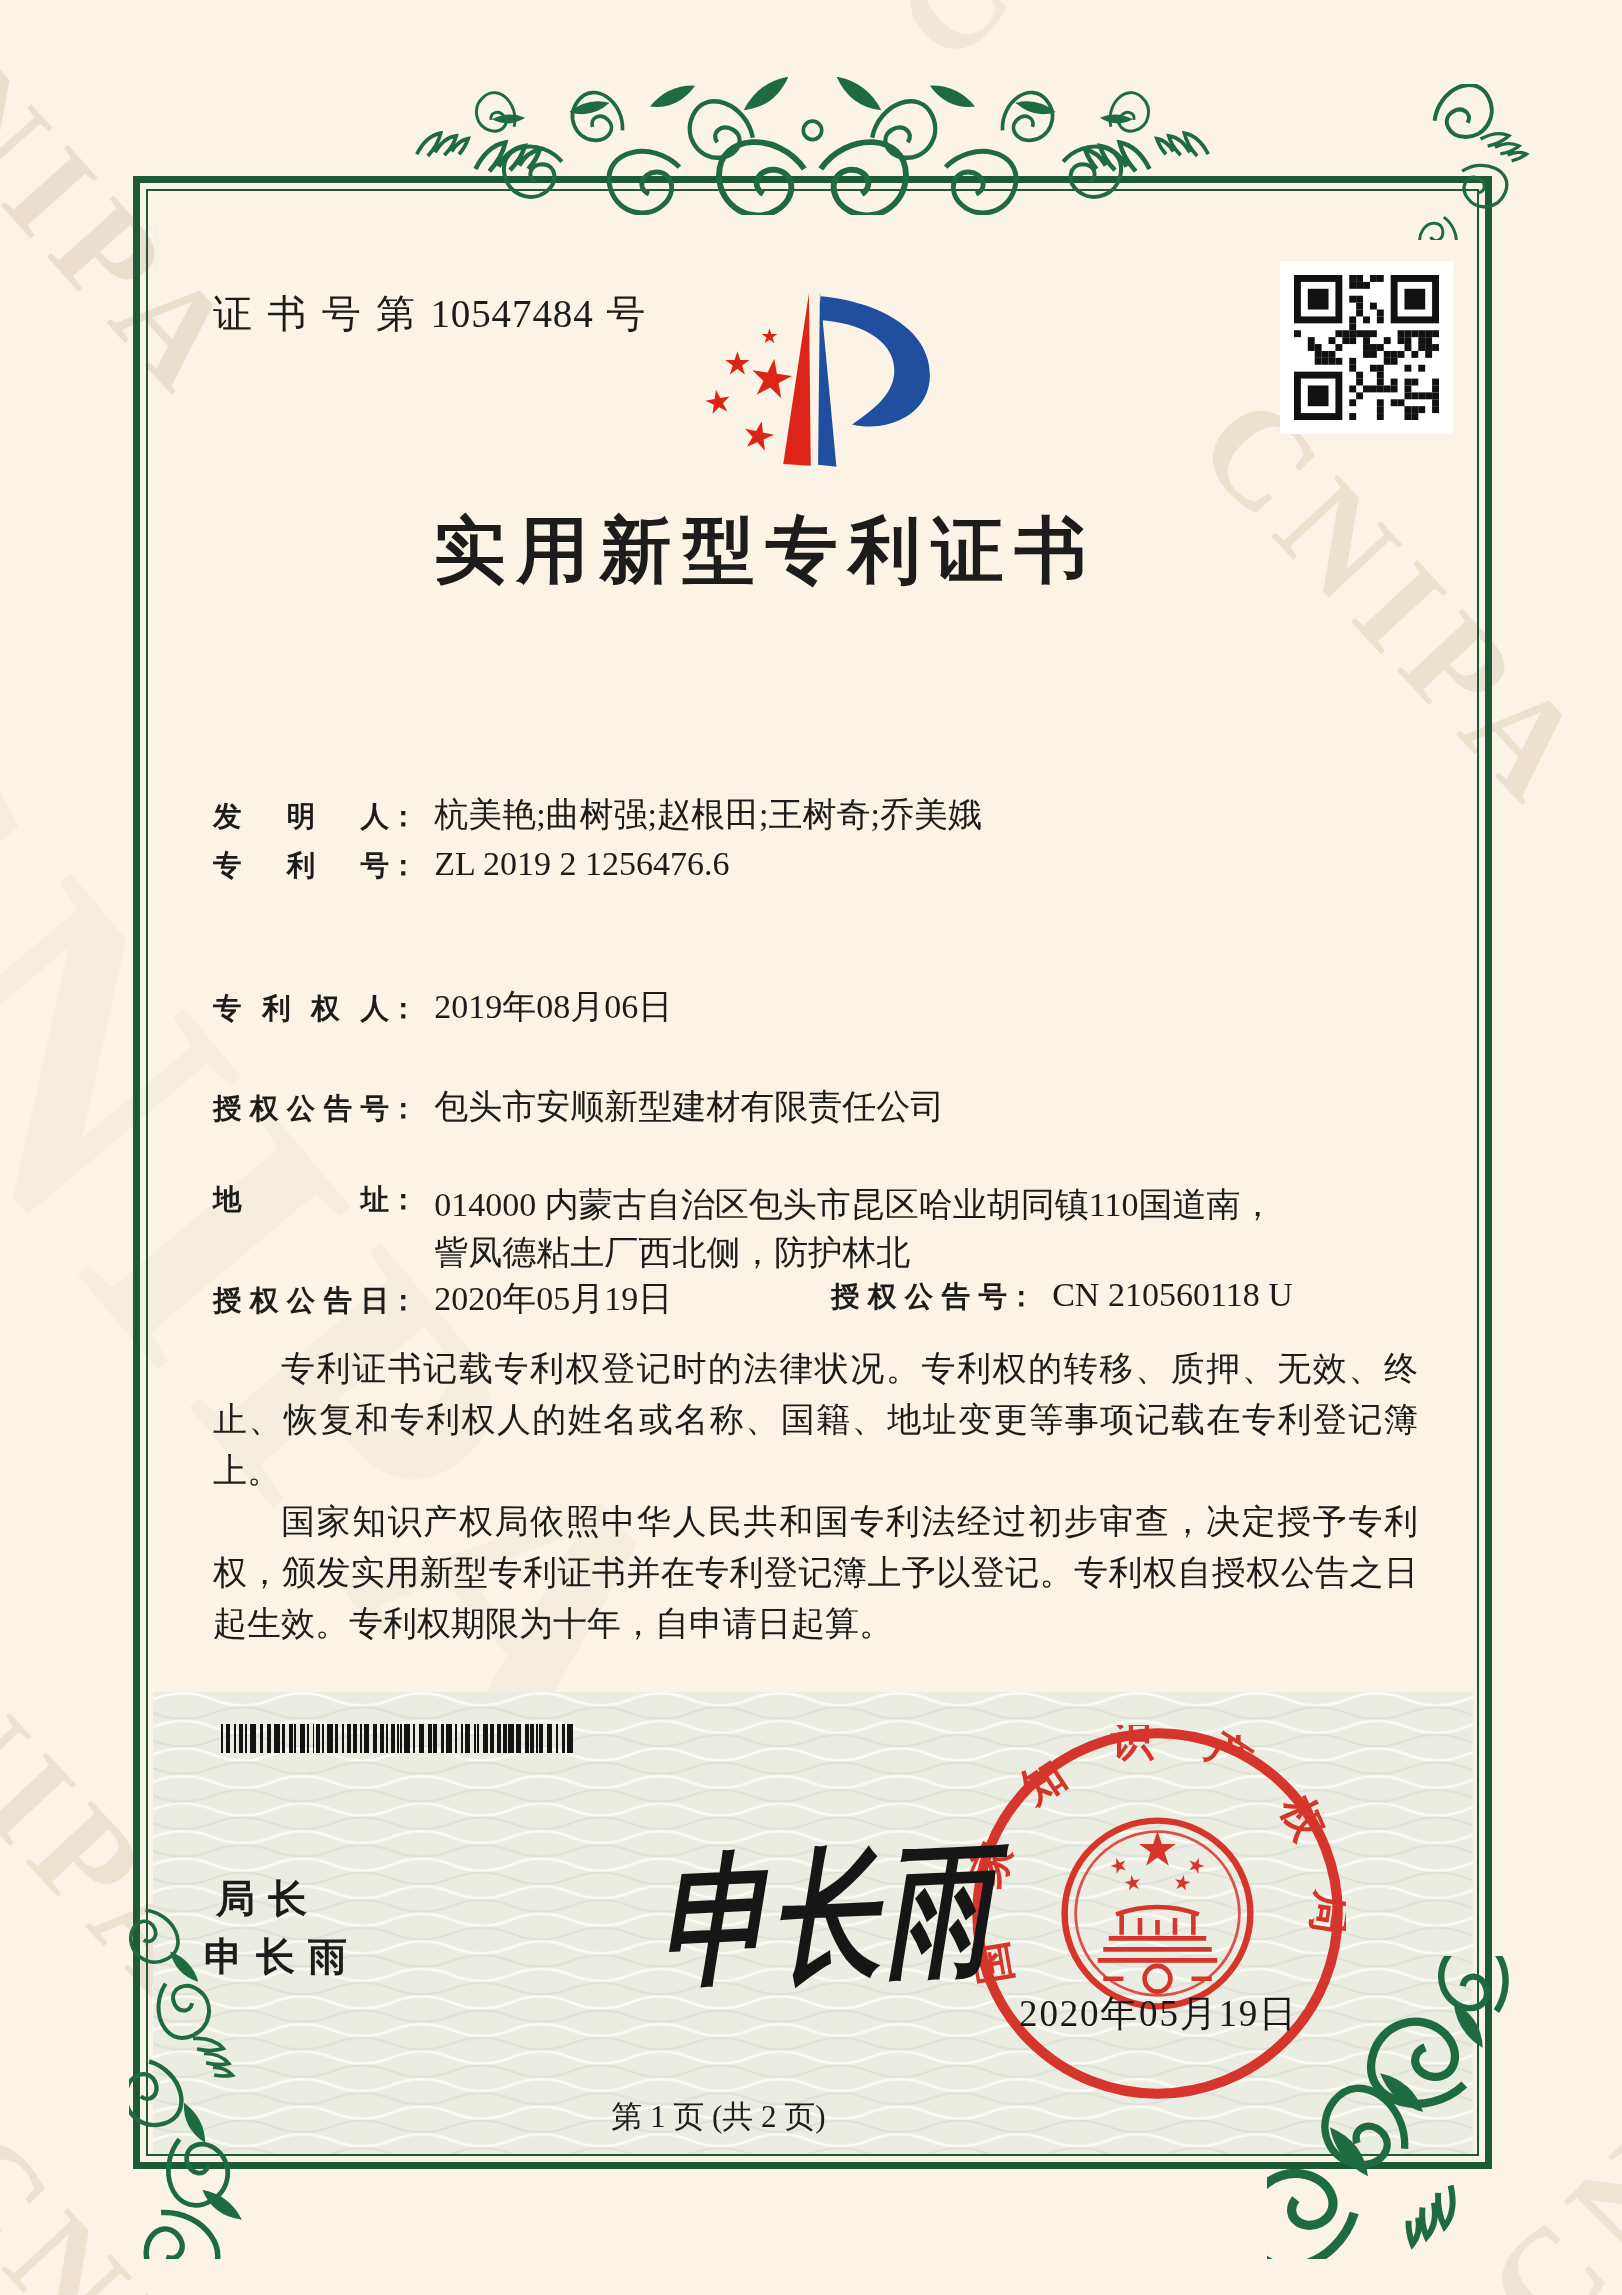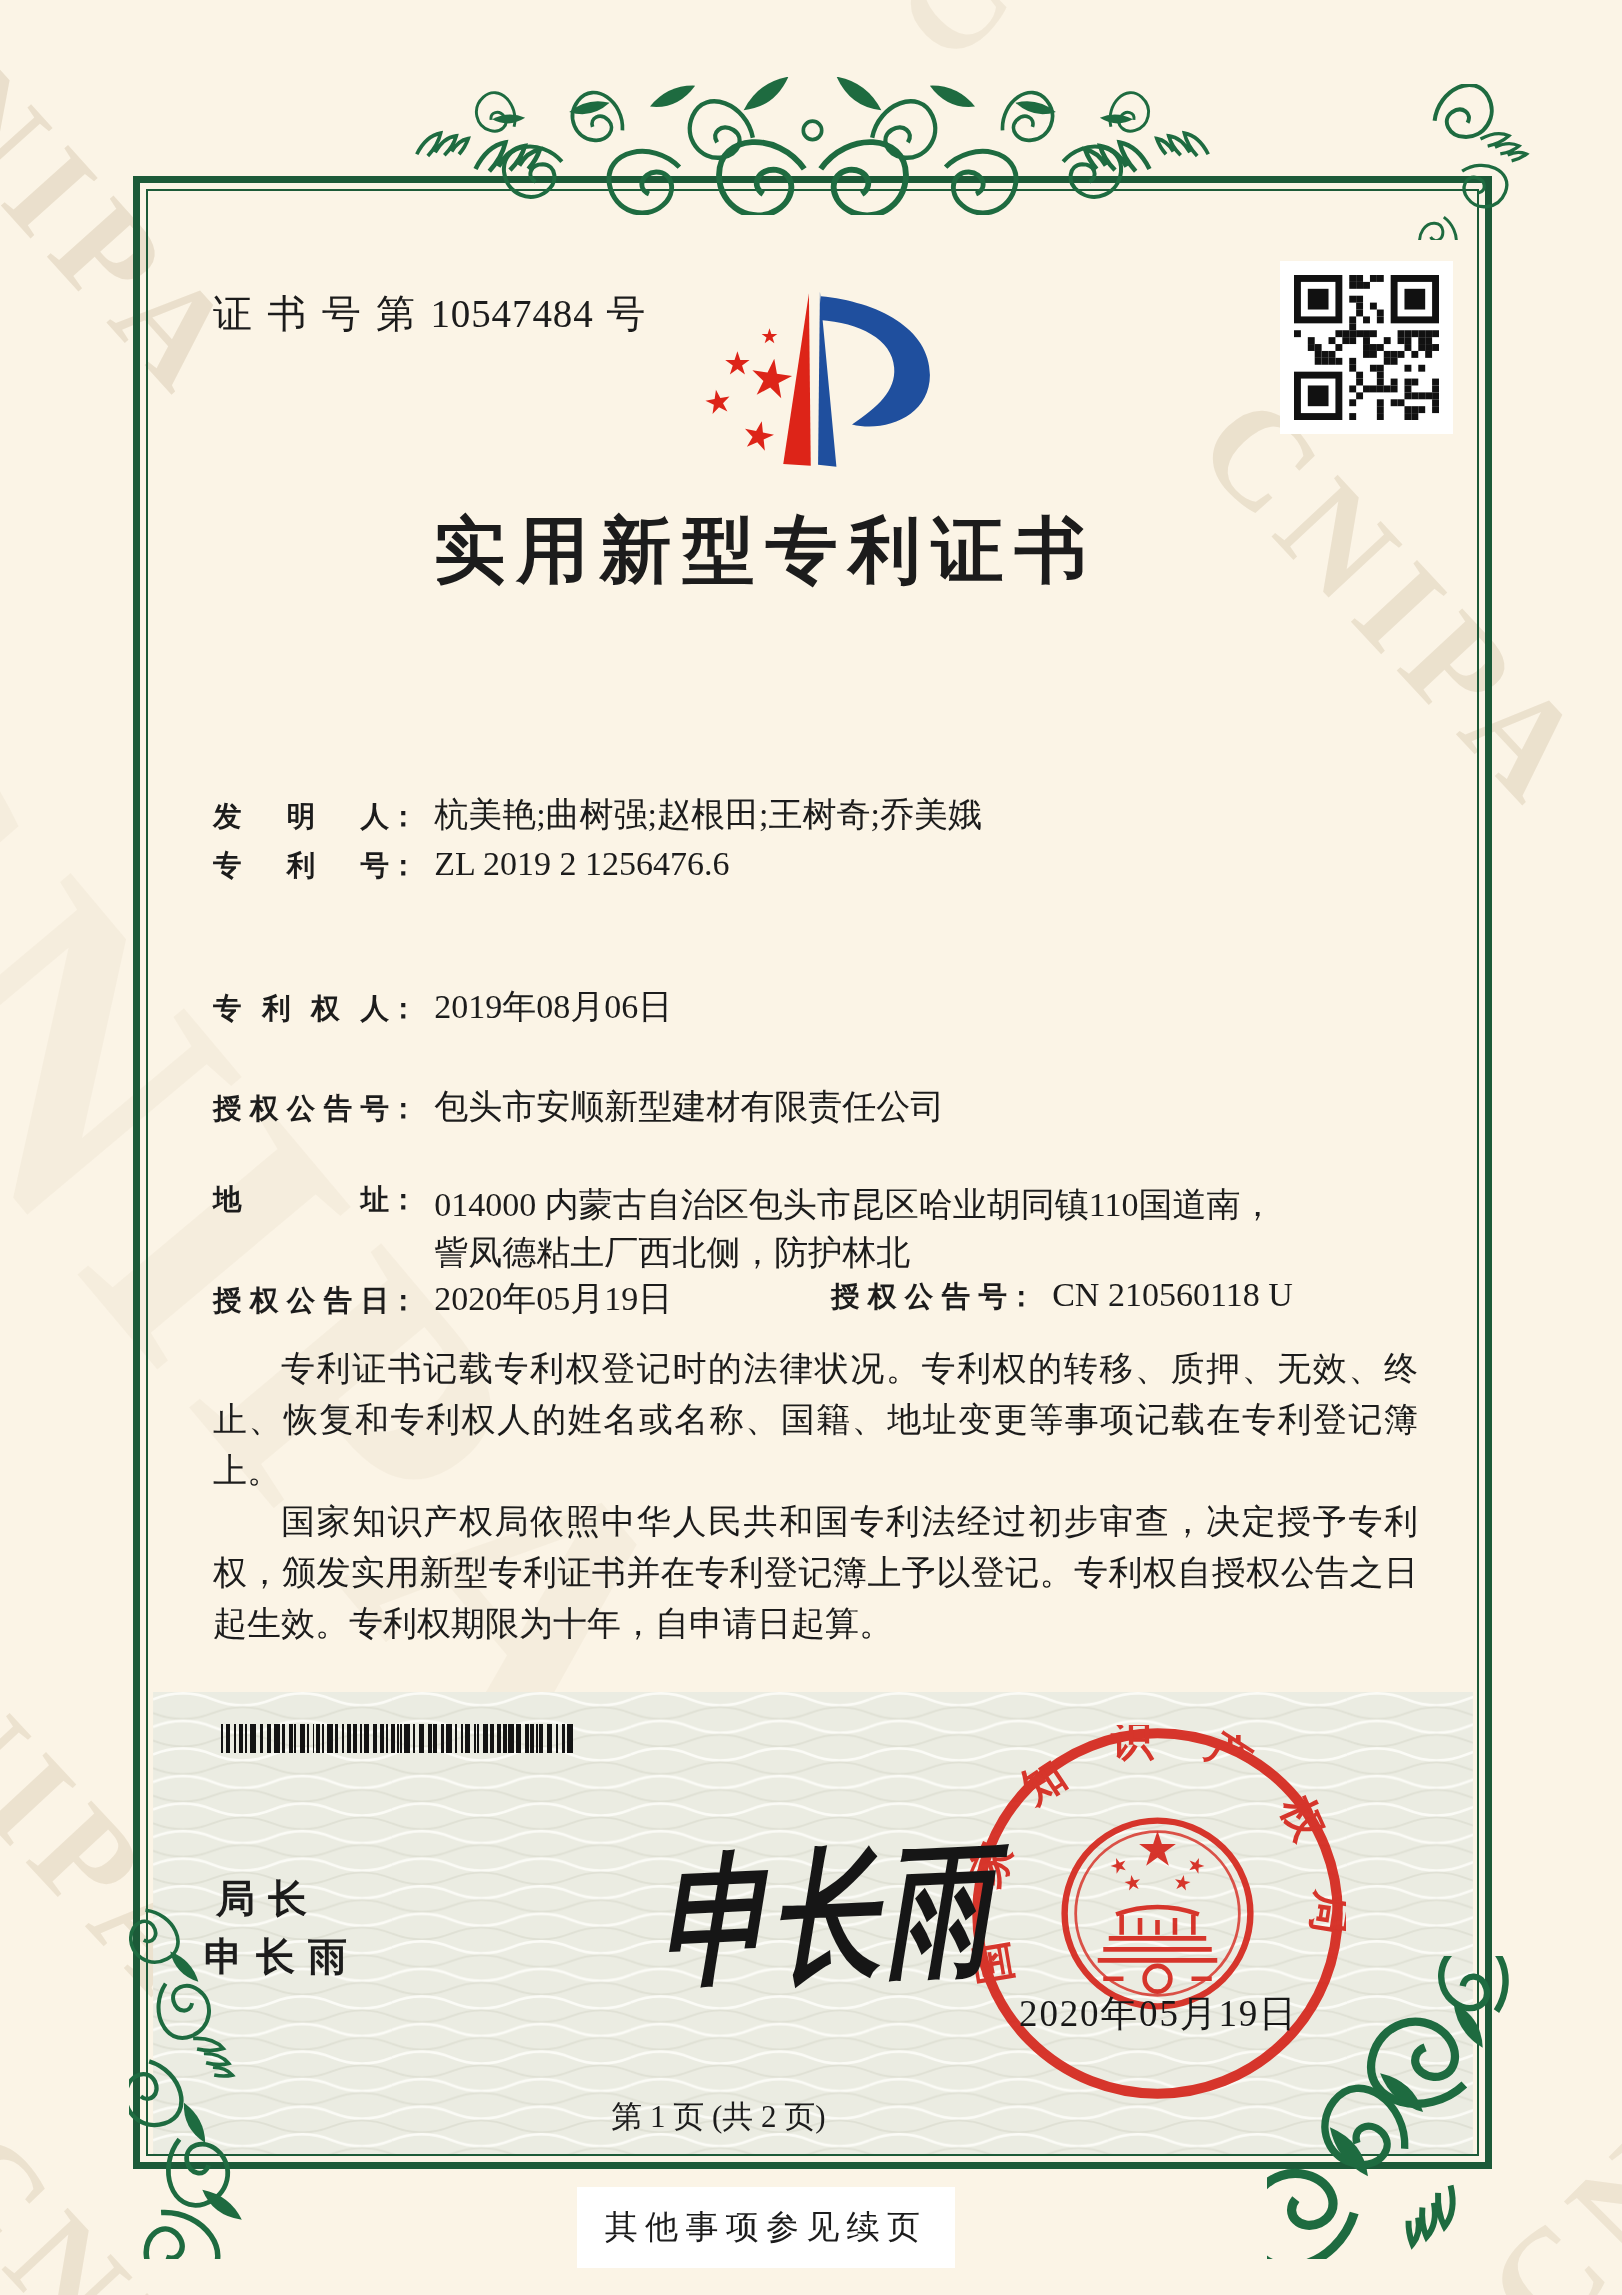--- a/index.html
+++ b/index.html
@@ -418,18 +418,15 @@
       <path d="M166 206 v22 M186 210 v18 M205 212 v16 M224 210 v18 M244 206 v22"></path>
       <path d="M152 232 h106 M146 244 h118 M140 256 h130"></path>
       <circle cx="205" cy="276" r="14"></circle>
       <path d="M168 276 h-22 M264 276 h-22"></path>
     </g>
   </svg>
   <div id="seal-date">2020年05月19日</div>
 
   <div id="page-info">第 1 页 (共 2 页)</div>
 
-  <div id="cont-box">
-    <span>其他事项参见续页</span>
-  </div>
 
 </div>
 
 
 </body></html>

